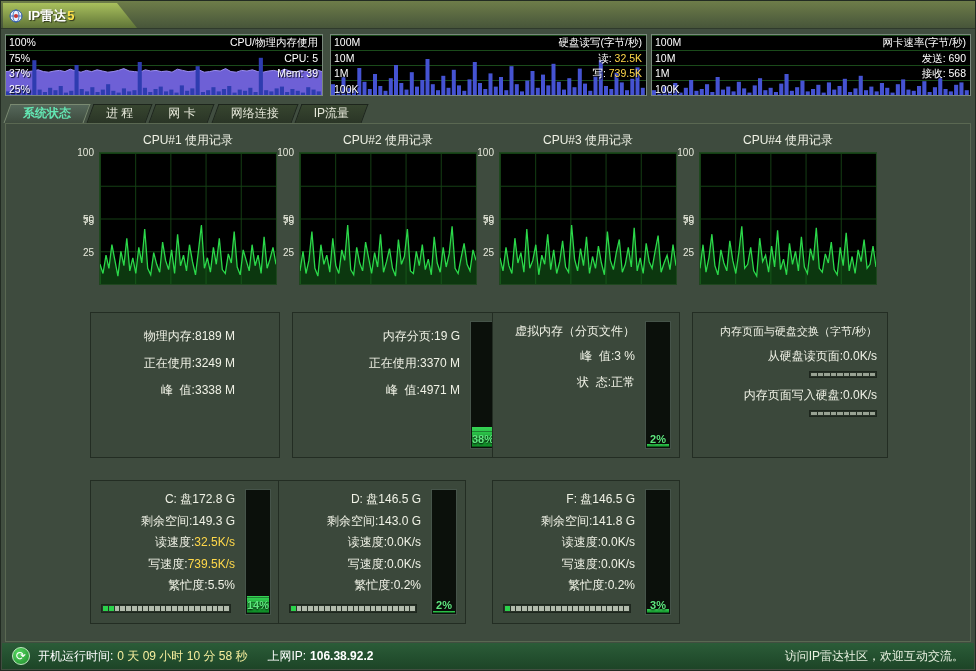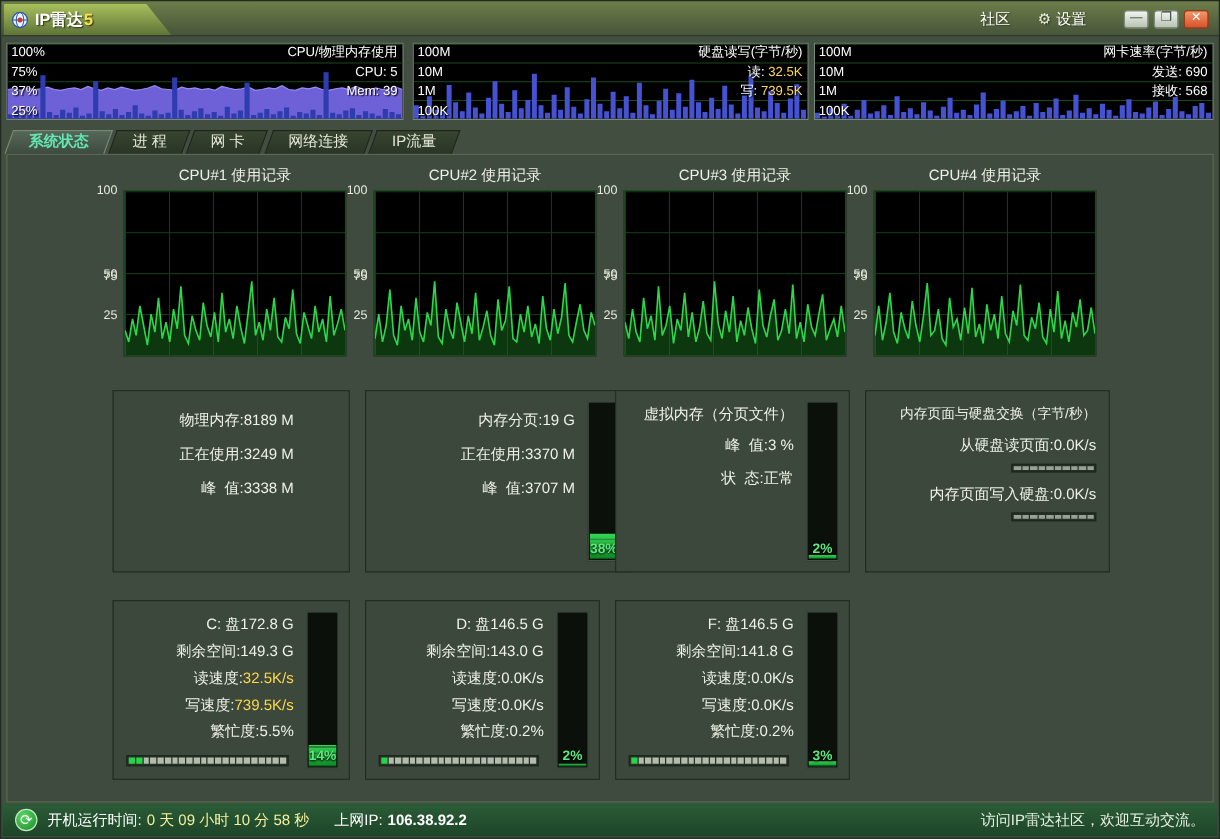--- a/index.html
+++ b/index.html
@@ -101,30 +101,20 @@
     <div class="logo-tab">
       <span style="display:flex;">
         <svg width="14" height="14" viewBox="0 0 14 14">
           <circle cx="7" cy="7" r="6" fill="#e9f1ff" stroke="#2a57aa"></circle>
           <ellipse cx="7" cy="7" rx="3" ry="6" fill="none" stroke="#2a57aa" stroke-width="0.8"></ellipse>
           <line x1="1" y1="7" x2="13" y2="7" stroke="#2a57aa" stroke-width="0.8"></line>
           <circle cx="7" cy="7" r="2" fill="#cc3333"></circle>
         </svg>
       </span>
       <span class="logo-text"><span>IP雷达</span><span class="ver">5</span></span>
-    </div>
-    <div class="titlebar-right">
-      <span class="tb-link">社区</span>
-      <span class="tb-settings">
-        <span class="gear-icon">⚙</span>
-        <span>设置</span>
-      </span>
-      <span class="winbtn">—</span>
-      <span class="winbtn">❐</span>
-      <span class="winbtn close">✕</span>
     </div>
   </div>
 
   <div class="gpanel" style="left:4px;width:318px">
     <div class="gplot">
         <svg viewBox="0 0 316 60" preserveAspectRatio="none" style="position: absolute; inset: 0px; width: 100%; height: 100%;">
           <polygon points="0,60 0.0,36.6 5.4,36.0 10.7,37.2 16.1,35.4 21.4,36.6 26.8,36.0 32.1,34.8 37.5,36.6 42.8,37.2 48.2,36.0 53.6,35.4 58.9,36.6 64.3,34.2 69.6,36.0 75.0,37.2 80.3,35.4 85.7,36.6 91.1,34.8 96.4,36.0 101.8,37.2 107.1,36.6 112.5,35.4 117.8,33.6 123.2,36.0 128.5,36.6 133.9,37.2 139.3,34.8 144.6,36.0 150.0,35.4 155.3,36.6 160.7,36.0 166.0,37.2 171.4,34.2 176.7,35.4 182.1,36.6 187.5,36.0 192.8,34.8 198.2,37.2 203.5,36.6 208.9,35.4 214.2,36.0 219.6,33.6 224.9,36.6 230.3,37.2 235.7,35.4 241.0,36.0 246.4,34.8 251.7,36.6 257.1,37.2 262.4,36.0 267.8,35.4 273.2,36.6 278.5,34.2 283.9,36.0 289.2,37.2 294.6,35.4 299.9,36.6 305.3,36.0 310.6,34.8 316.0,36.6 316,60" fill="#6e60d6"></polygon>
           <polyline points="0.0,36.6 5.4,36.0 10.7,37.2 16.1,35.4 21.4,36.6 26.8,36.0 32.1,34.8 37.5,36.6 42.8,37.2 48.2,36.0 53.6,35.4 58.9,36.6 64.3,34.2 69.6,36.0 75.0,37.2 80.3,35.4 85.7,36.6 91.1,34.8 96.4,36.0 101.8,37.2 107.1,36.6 112.5,35.4 117.8,33.6 123.2,36.0 128.5,36.6 133.9,37.2 139.3,34.8 144.6,36.0 150.0,35.4 155.3,36.6 160.7,36.0 166.0,37.2 171.4,34.2 176.7,35.4 182.1,36.6 187.5,36.0 192.8,34.8 198.2,37.2 203.5,36.6 208.9,35.4 214.2,36.0 219.6,33.6 224.9,36.6 230.3,37.2 235.7,35.4 241.0,36.0 246.4,34.8 251.7,36.6 257.1,37.2 262.4,36.0 267.8,35.4 273.2,36.6 278.5,34.2 283.9,36.0 289.2,37.2 294.6,35.4 299.9,36.6 305.3,36.0 310.6,34.8 316.0,36.6" fill="none" stroke="#9a8df0"></polyline>
           <rect x="0.0" y="56.4" width="4.1" height="3.6" fill="#2e3cb0"></rect>
           <rect x="5.3" y="54.0" width="4.1" height="6.0" fill="#2e3cb0"></rect>
@@ -465,21 +455,21 @@
         <div class="row">
             <span class="lbl">内存分页:</span>
             <span class="val">19 G</span>
           </div>
         <div class="row">
             <span class="lbl">正在使用:</span>
             <span class="val">3370 M</span>
           </div>
         <div class="row">
             <span class="lbl">峰  值:</span>
-            <span class="val">3707 M</span>
+            <span class="val">4971 M</span>
           </div>
       </div>
       <div class="gauge">
         <div class="gauge-fill" style="height: 16%;"></div>
         <div class="gauge-label">38%</div>
       </div>
     </div>
 
     <div class="panel" style="left:486px;top:188px;width:188px;height:146px">
       <div class="rows" style="padding-top:6px">
@@ -587,21 +577,21 @@
           <i></i>
           <i></i>
           <i></i>
         </div>
       <div class="gauge">
         <div class="gauge-fill" style="height: 14%;"></div>
         <div class="gauge-label">14%</div>
       </div>
     </div>
 
-    <div class="panel" style="left:286px;top:356px;width:188px;height:144px">
+    <div class="panel" style="left:272px;top:356px;width:188px;height:144px">
       <div class="rows disk">
         <div class="row">
             <span class="lbl">D: 盘</span>
             <span class="val">146.5 G</span>
           </div>
         <div class="row">
             <span class="lbl">剩余空间:</span>
             <span class="val">143.0 G</span>
           </div>
         <div class="row">

